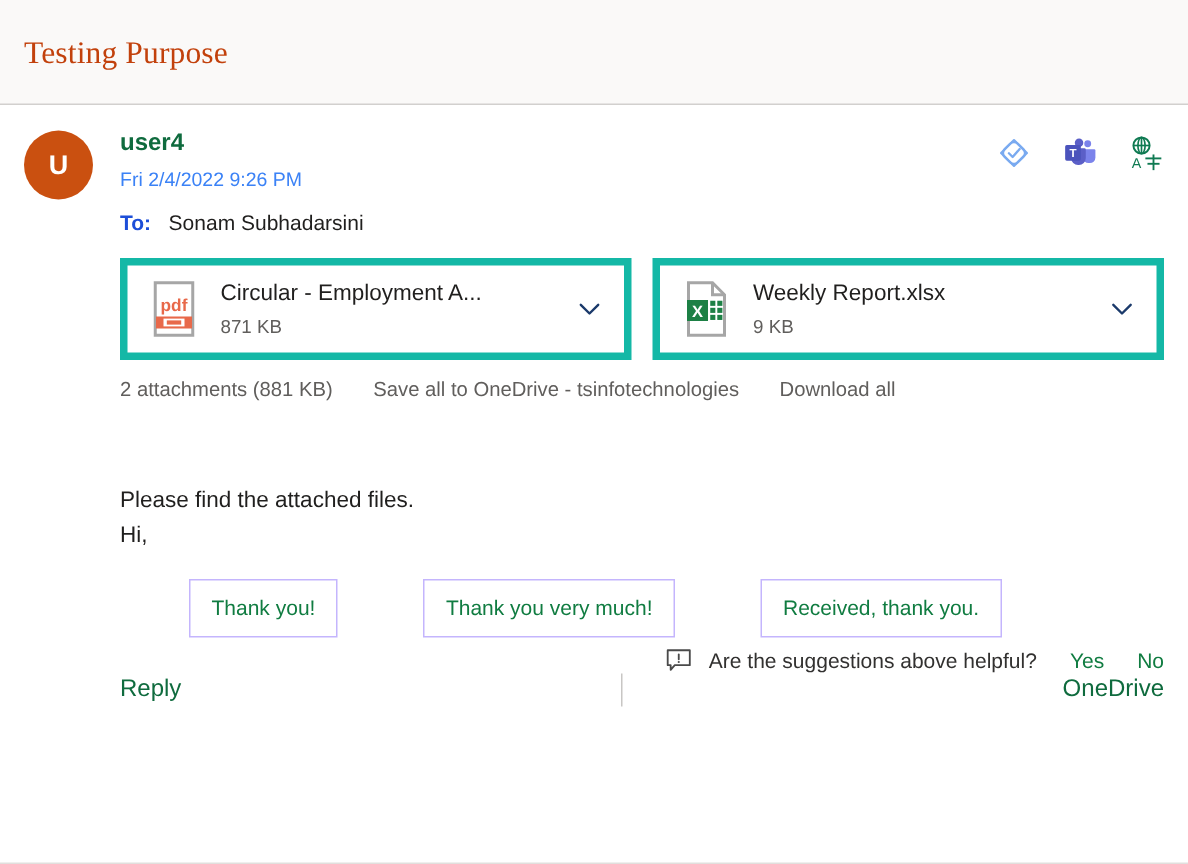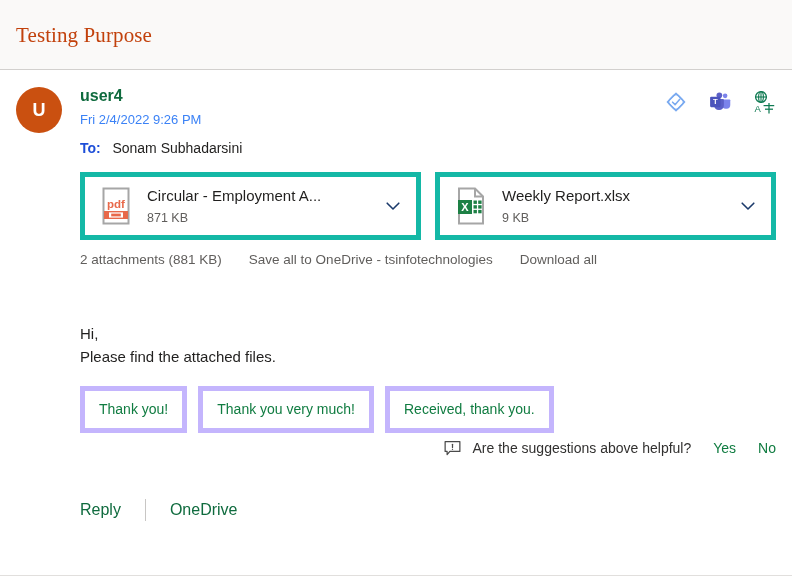--- a/index.html
+++ b/index.html
@@ -200,29 +200,30 @@
   }
 
   
   .suggested-replies {
     margin-left: 64px;
     margin-top: 18px;
     display: flex;
     gap: 11px;
   }
   .reply-chip {
-    border: 5px solid #c4b5fd;
+    border: 1px solid #c4b5fd;
     background: #ffffff;
     color: #107c41;
     font-size: 14px;
     font-family: "Liberation Sans", sans-serif;
     padding: 9px 14px 10px 14px;
     line-height: 18px;
     cursor: pointer;
     white-space: nowrap;
+    margin-left: 46px;
   }
 
   .feedback-row {
     margin-left: 72px;
     margin-top: 6px;
     display: flex;
     align-items: center;
     font-size: 14px;
     color: #323130;
     justify-content: flex-end;
@@ -238,24 +239,24 @@
   .feedback-text { color: #323130; }
   .feedback-link {
     color: #107c41;
     margin-left: 22px;
     cursor: pointer;
   }
 
   
   .reply-bar {
     margin-left: 64px;
-    margin-top: 42px;
     display: flex;
     align-items: center;
     gap: 0;
+    justify-content: space-between;
   }
   .reply-action {
     font-size: 16px;
     color: #0f6b3e;
     cursor: pointer;
     padding: 2px 0;
   }
   .reply-sep {
     width: 1px;
     height: 22px;
@@ -387,22 +388,22 @@
       </div>
     </div>
 
     <div class="attachment-links">
       <span class="att-count">2 attachments (881 KB)</span>
       <span class="att-link">Save all to OneDrive - tsinfotechnologies</span>
       <span class="att-link">Download all</span>
     </div>
 
     <div class="body-text">
+      <div>Please find the attached files.</div>
       <div>Hi,</div>
-      <div>Please find the attached files.</div>
     </div>
 
     <div class="suggested-replies">
       <button class="reply-chip">Thank you!</button>
       <button class="reply-chip">Thank you very much!</button>
       <button class="reply-chip">Received, thank you.</button>
     </div>
 
     <div class="feedback-row">
       <span class="feedback-icon">

